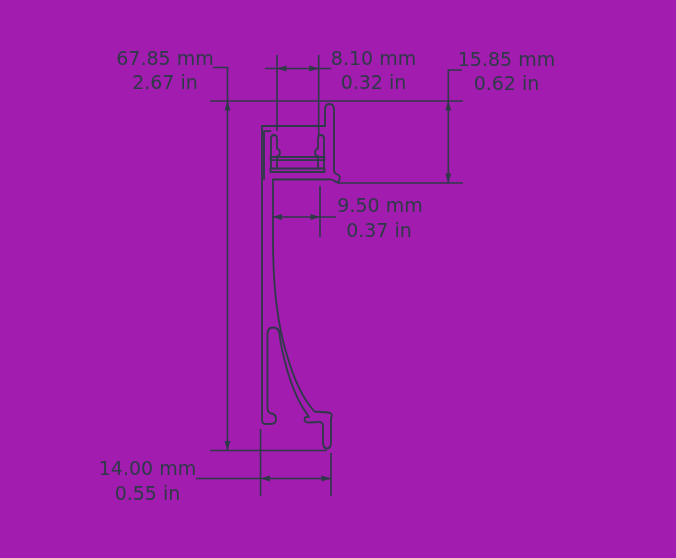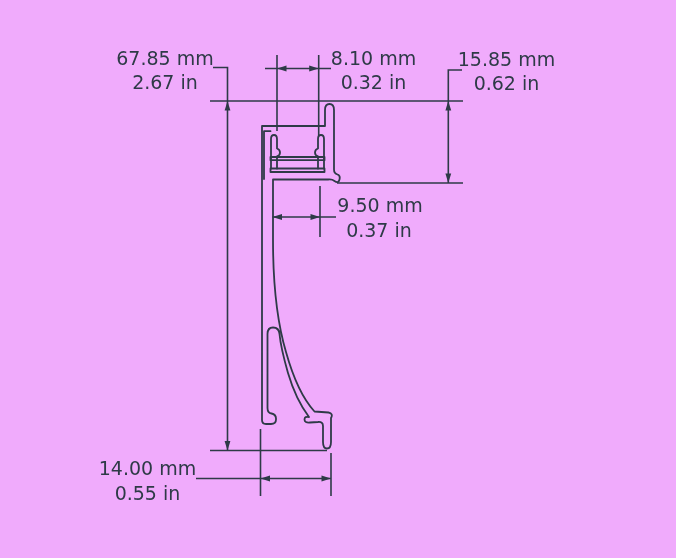--- a/index.html
+++ b/index.html
@@ -1,16 +1,16 @@
 <!DOCTYPE html>
 <html><head>
 <meta charset="utf-8">
 <style>
   html,body{margin:0;padding:0;background:#ffffff;}
-  .stage{position:relative;width:676px;height:558px;background:#f0abfc;overflow:hidden;}
+  .stage{position:relative;width:676px;height:558px;background:#a21caf;overflow:hidden;}
   svg{display:block;}
   svg text{
     font-family:"DejaVu Sans","Liberation Sans",sans-serif;
     font-size:19px;
     fill:#2e3a47;
     text-anchor:middle;
   }
   .ln{fill:none;stroke:#2e3a47;stroke-width:1.8;stroke-linecap:round;stroke-linejoin:round;}
   .thin{fill:none;stroke:#2e3a47;stroke-width:1.6;stroke-linecap:butt;}
   .arr{fill:#2e3a47;stroke:none;}

